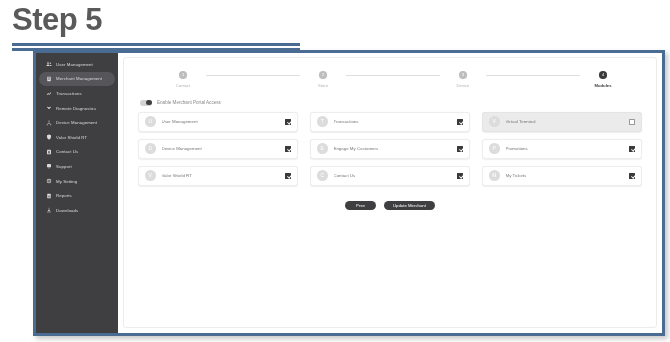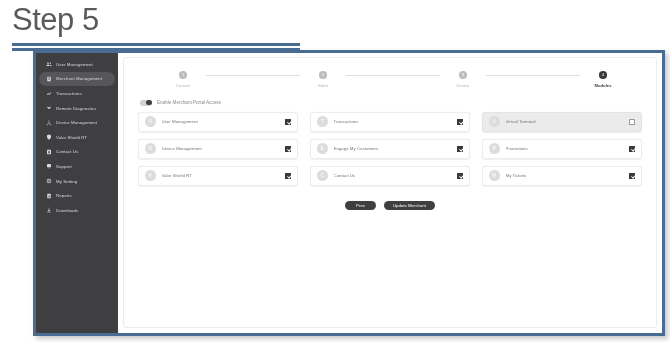--- a/index.html
+++ b/index.html
@@ -14,21 +14,21 @@
     font-family: "Liberation Sans", sans-serif;
     overflow: hidden;
   }
 
   
   .slide-title {
     position: absolute;
     left: 12px;
     top: 2px;
     font-size: 31px;
-    font-weight: normal;
+    font-weight: bold;
     color: #5a5a5a;
     letter-spacing: -0.5px;
     line-height: 36px;
   }
   .rule-wrap {
     position: absolute;
     left: 12px;
     top: 43px;
     width: 288px;
   }

